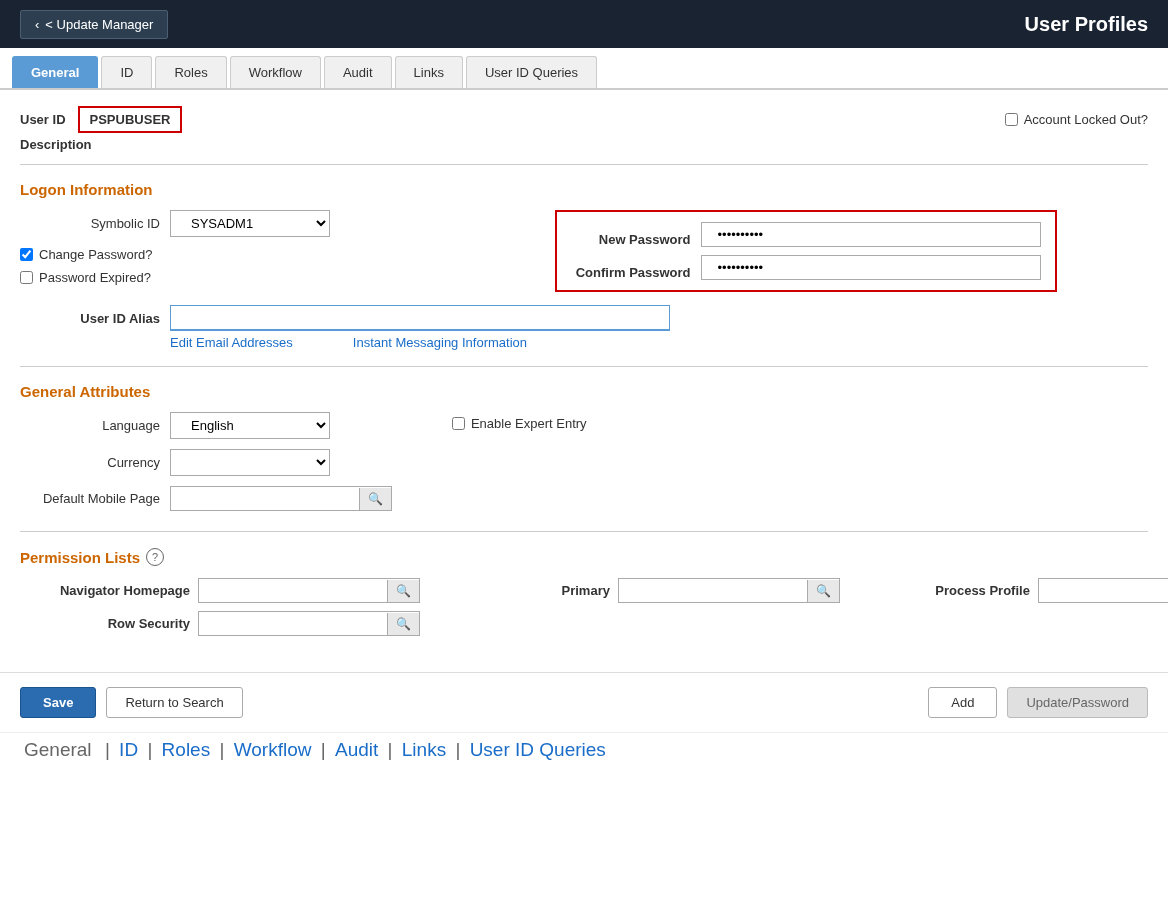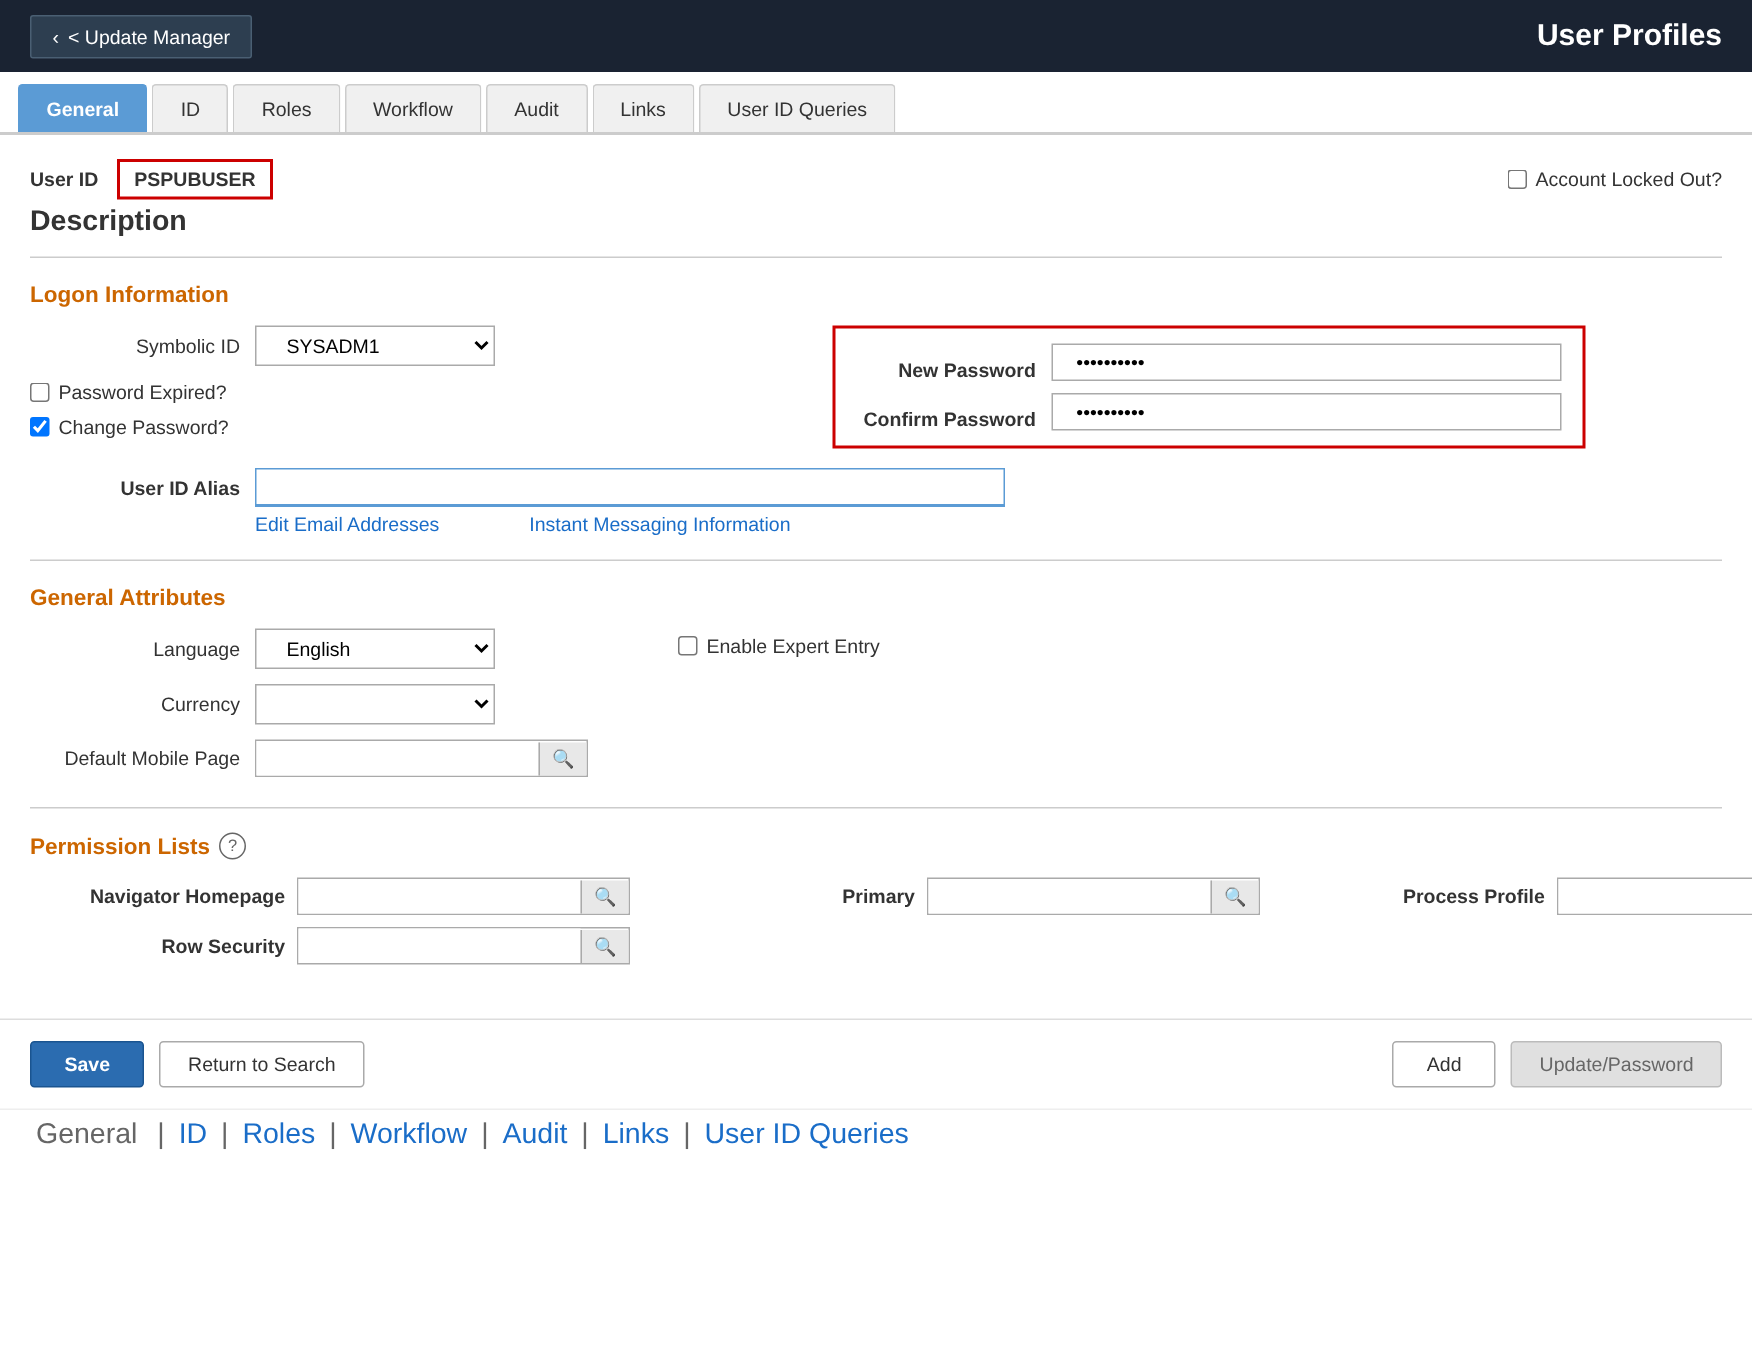--- a/index.html
+++ b/index.html
@@ -87,21 +87,21 @@
       min-width: 100px;
     }
     .account-locked {
       display: flex;
       align-items: center;
       gap: 6px;
       font-size: 13px;
     }
     .description-label {
       font-weight: bold;
-      font-size: 19px;
+      font-size: 13px;
       margin-bottom: 12px;
     }
 
     
     .section-header {
       color: #cc6600;
       font-weight: bold;
       font-size: 15px;
       margin: 16px 0 12px;
     }
@@ -373,27 +373,27 @@
 
     <div style="flex:1;">
       <div class="form-row">
         <span class="form-label">Symbolic ID</span>
         <select>
           <option>SYSADM1</option>
         </select>
       </div>
 
       <div class="checkbox-row">
+        <input type="checkbox" checked="" style="">
+        <span>Change Password?</span>
+      </div>
+
+      <div class="checkbox-row">
         <input type="checkbox" style="">
         <span>Password Expired?</span>
-      </div>
-
-      <div class="checkbox-row">
-        <input type="checkbox" checked="" style="">
-        <span>Change Password?</span>
       </div>
     </div>
 
     <div style="flex:1.2;">
       <div class="password-section">
         <div class="password-row">
           <span class="pwd-label">New Password</span>
           <input type="password" class="pwd-input" value="••••••••••" style="">
         </div>
         <div class="password-row">

